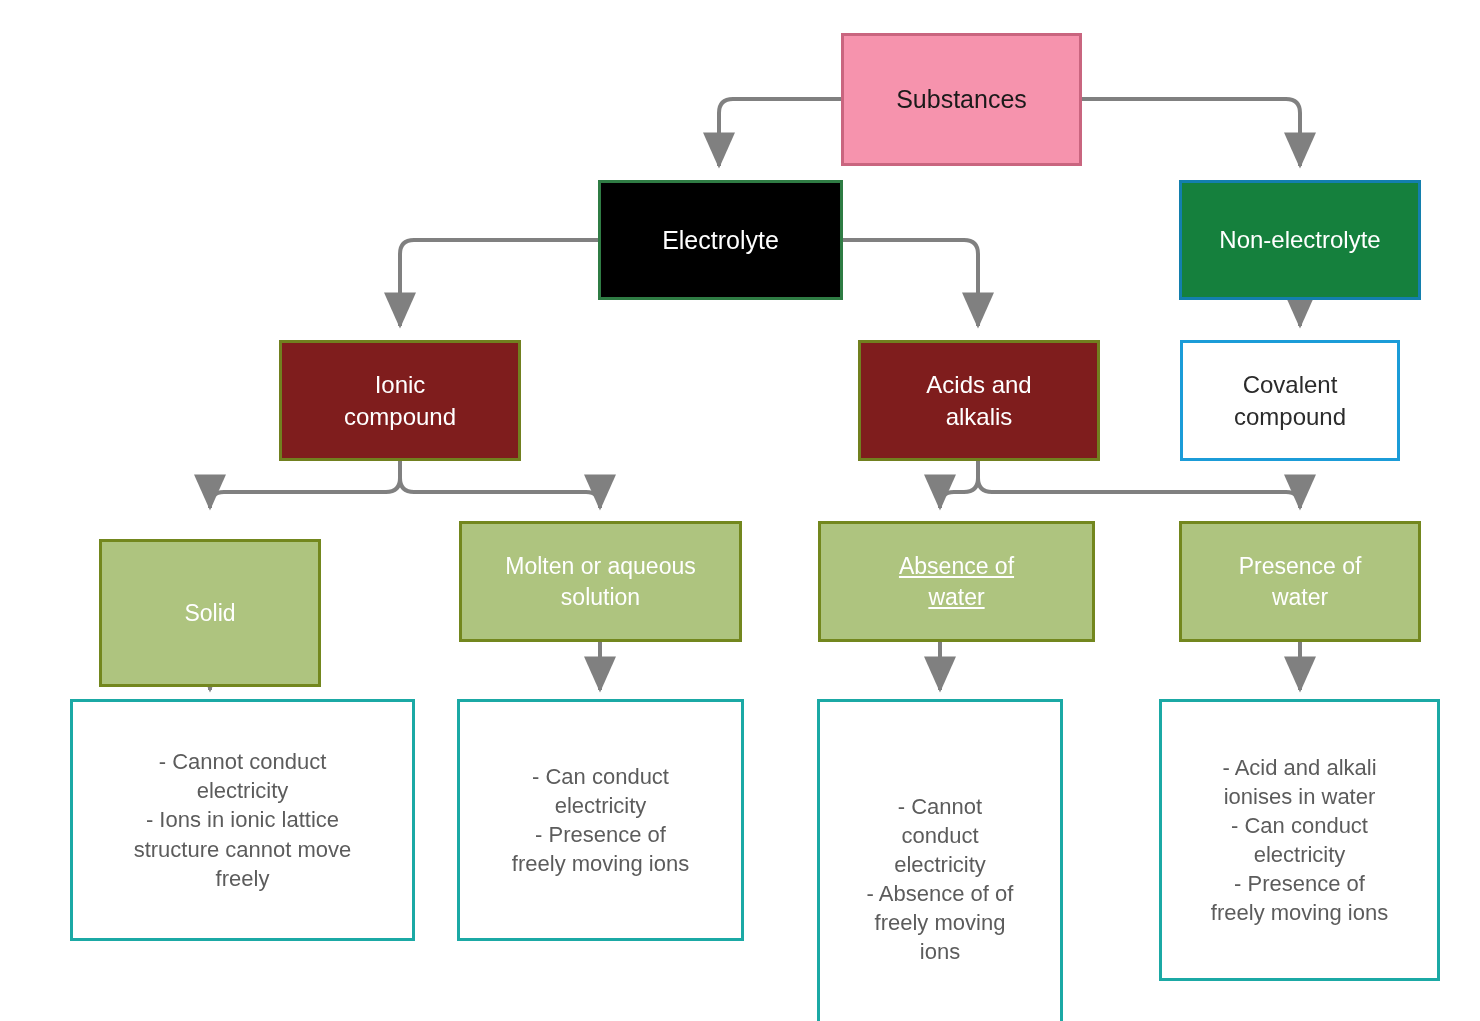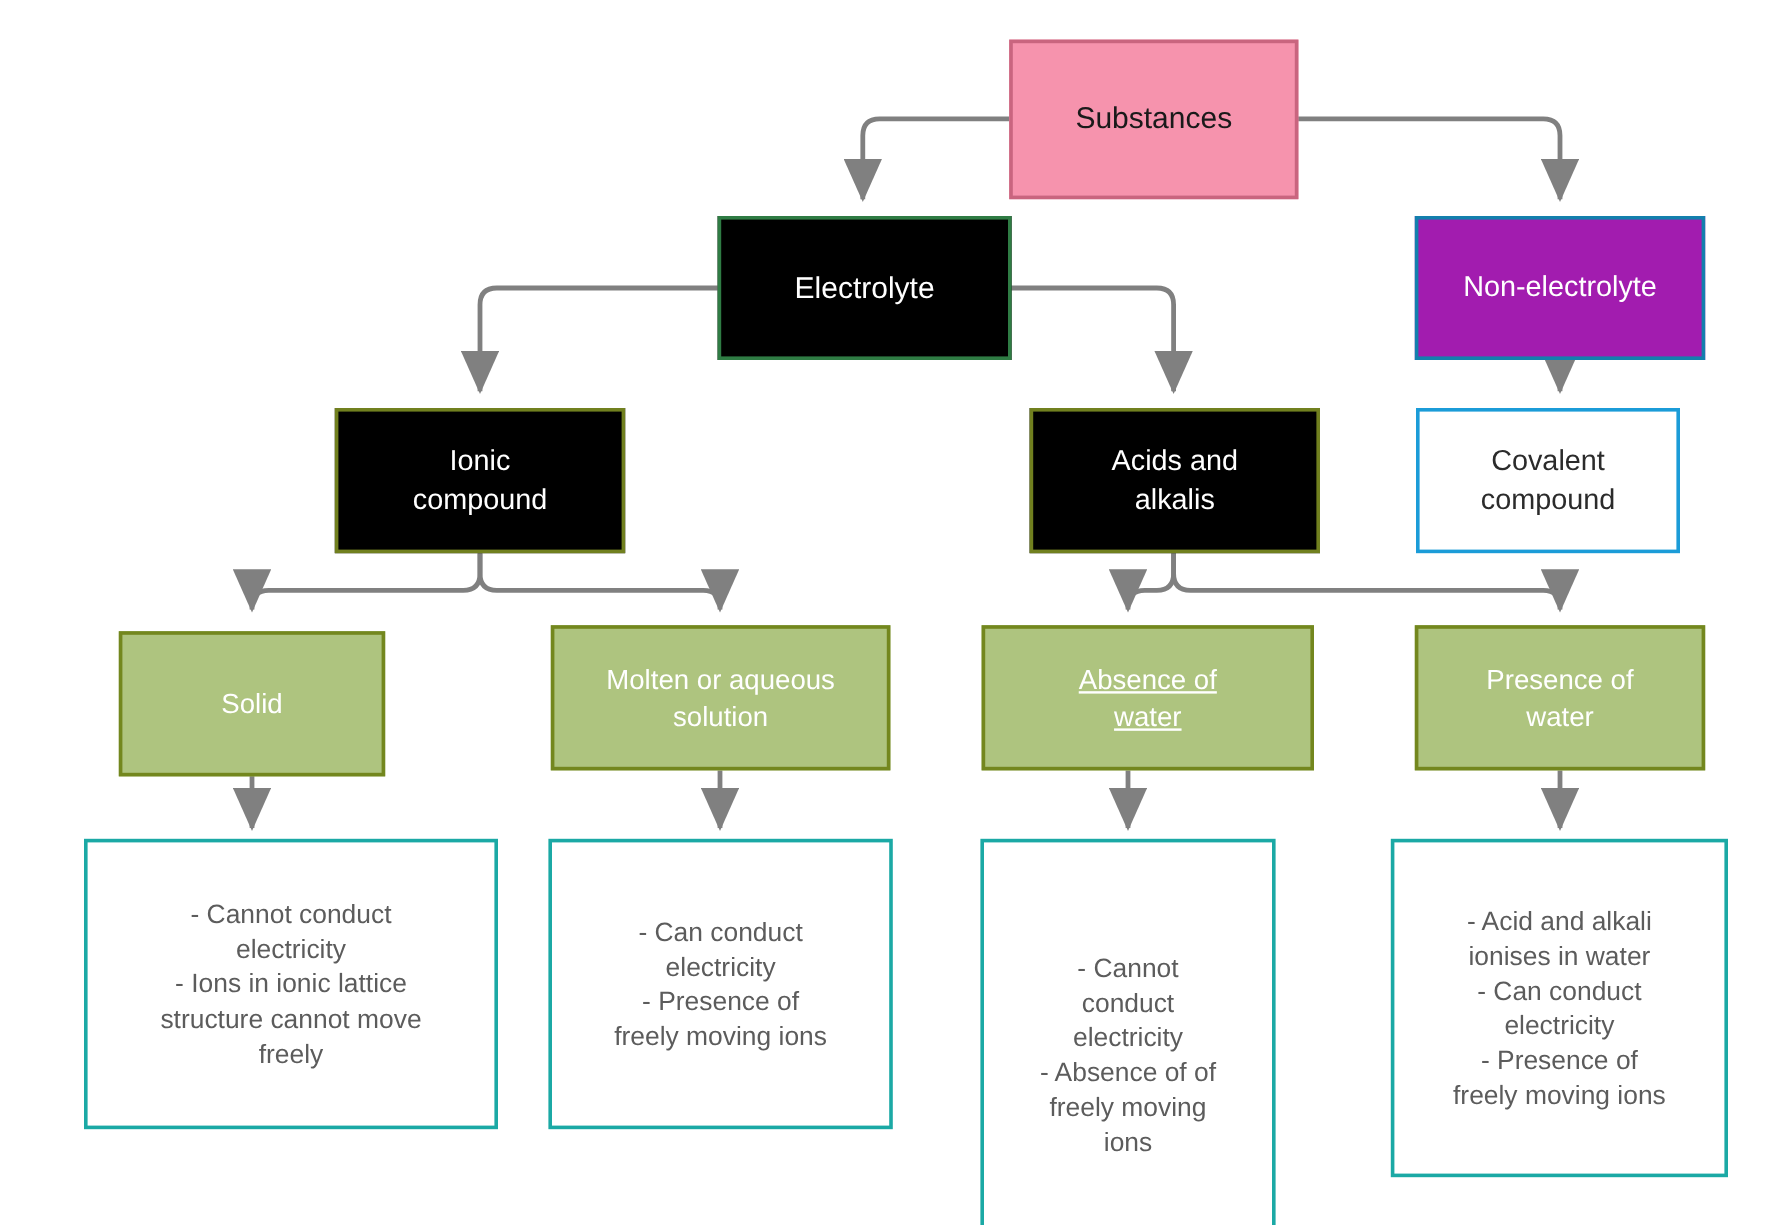--- a/index.html
+++ b/index.html
@@ -49,27 +49,27 @@
     color: #1a1a1a;
     font-size: 25px;
   }
   .n-electrolyte {
     background: #000000;
     border: 3px solid #2f7c44;
     color: #ffffff;
     font-size: 25px;
   }
   .n-nonelectrolyte {
-    background: #a21caf;
+    background: #15803d;
     border: 3px solid #137fad;
     color: #ffffff;
     font-size: 24px;
   }
   .n-olive {
-    background: #000000;
+    background: #7f1d1d;
     border: 3px solid #71801f;
     color: #ffffff;
     font-size: 24px;
   }
   .n-olive-light {
     background: #aec47f;
     border: 3px solid #73871e;
     color: #ffffff;
     font-size: 23px;
   }
@@ -147,21 +147,21 @@
   <div class="node n-olive" style="left:858px; top:340px; width:242px; height:121px;justify-content:center;">
     <span class="label">Acids and
 alkalis</span>
   </div>
 
   <div class="node n-outline-blue" style="left:1180px; top:340px; width:220px; height:121px;">
     <span class="label">Covalent
 compound</span>
   </div>
 
-  <div class="node n-olive-light" style="left:99px; top:526px; width:222px; height:121px;">
+  <div class="node n-olive-light" style="left:99px; top:539px; width:222px; height:148px;">
     <span class="label">Solid</span>
   </div>
 
   <div class="node n-olive-light" style="left:459px; top:521px; width:283px; height:121px;">
     <span class="label">Molten or aqueous
 solution</span>
   </div>
 
   <div class="node n-olive-light" style="left:818px; top:521px; width:277px; height:121px;text-decoration:underline;">
     <span class="label">Absence of

